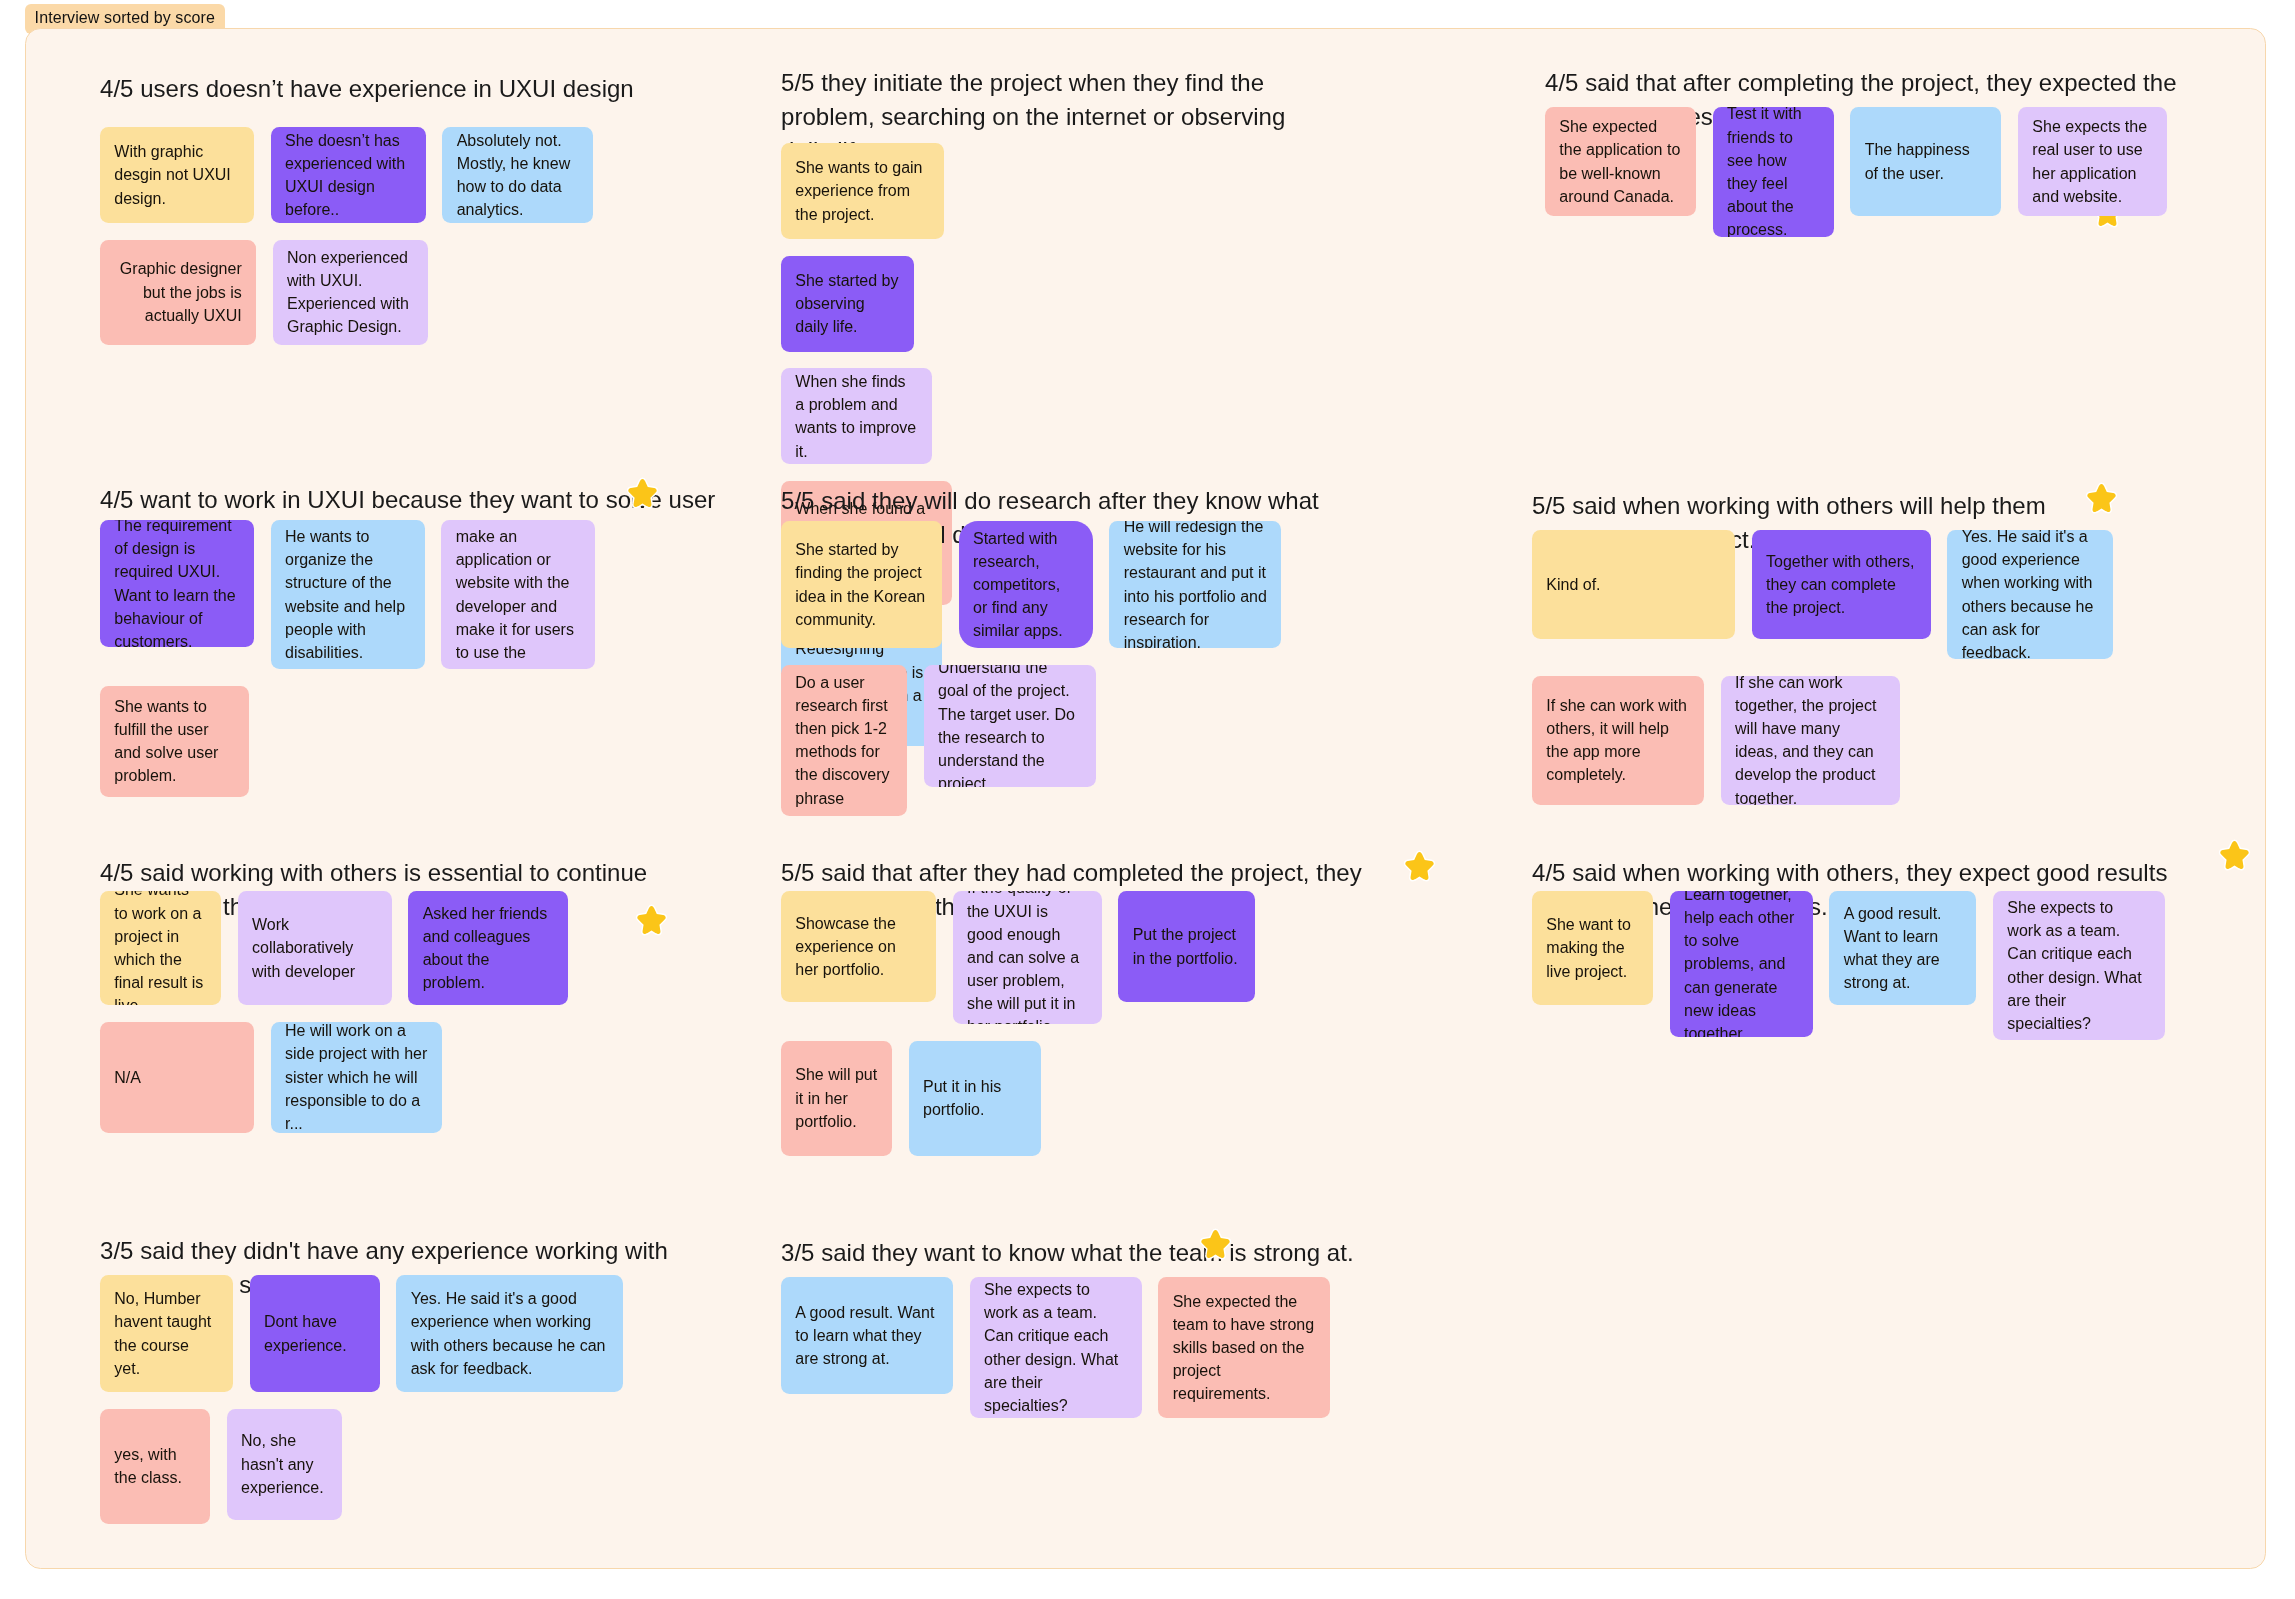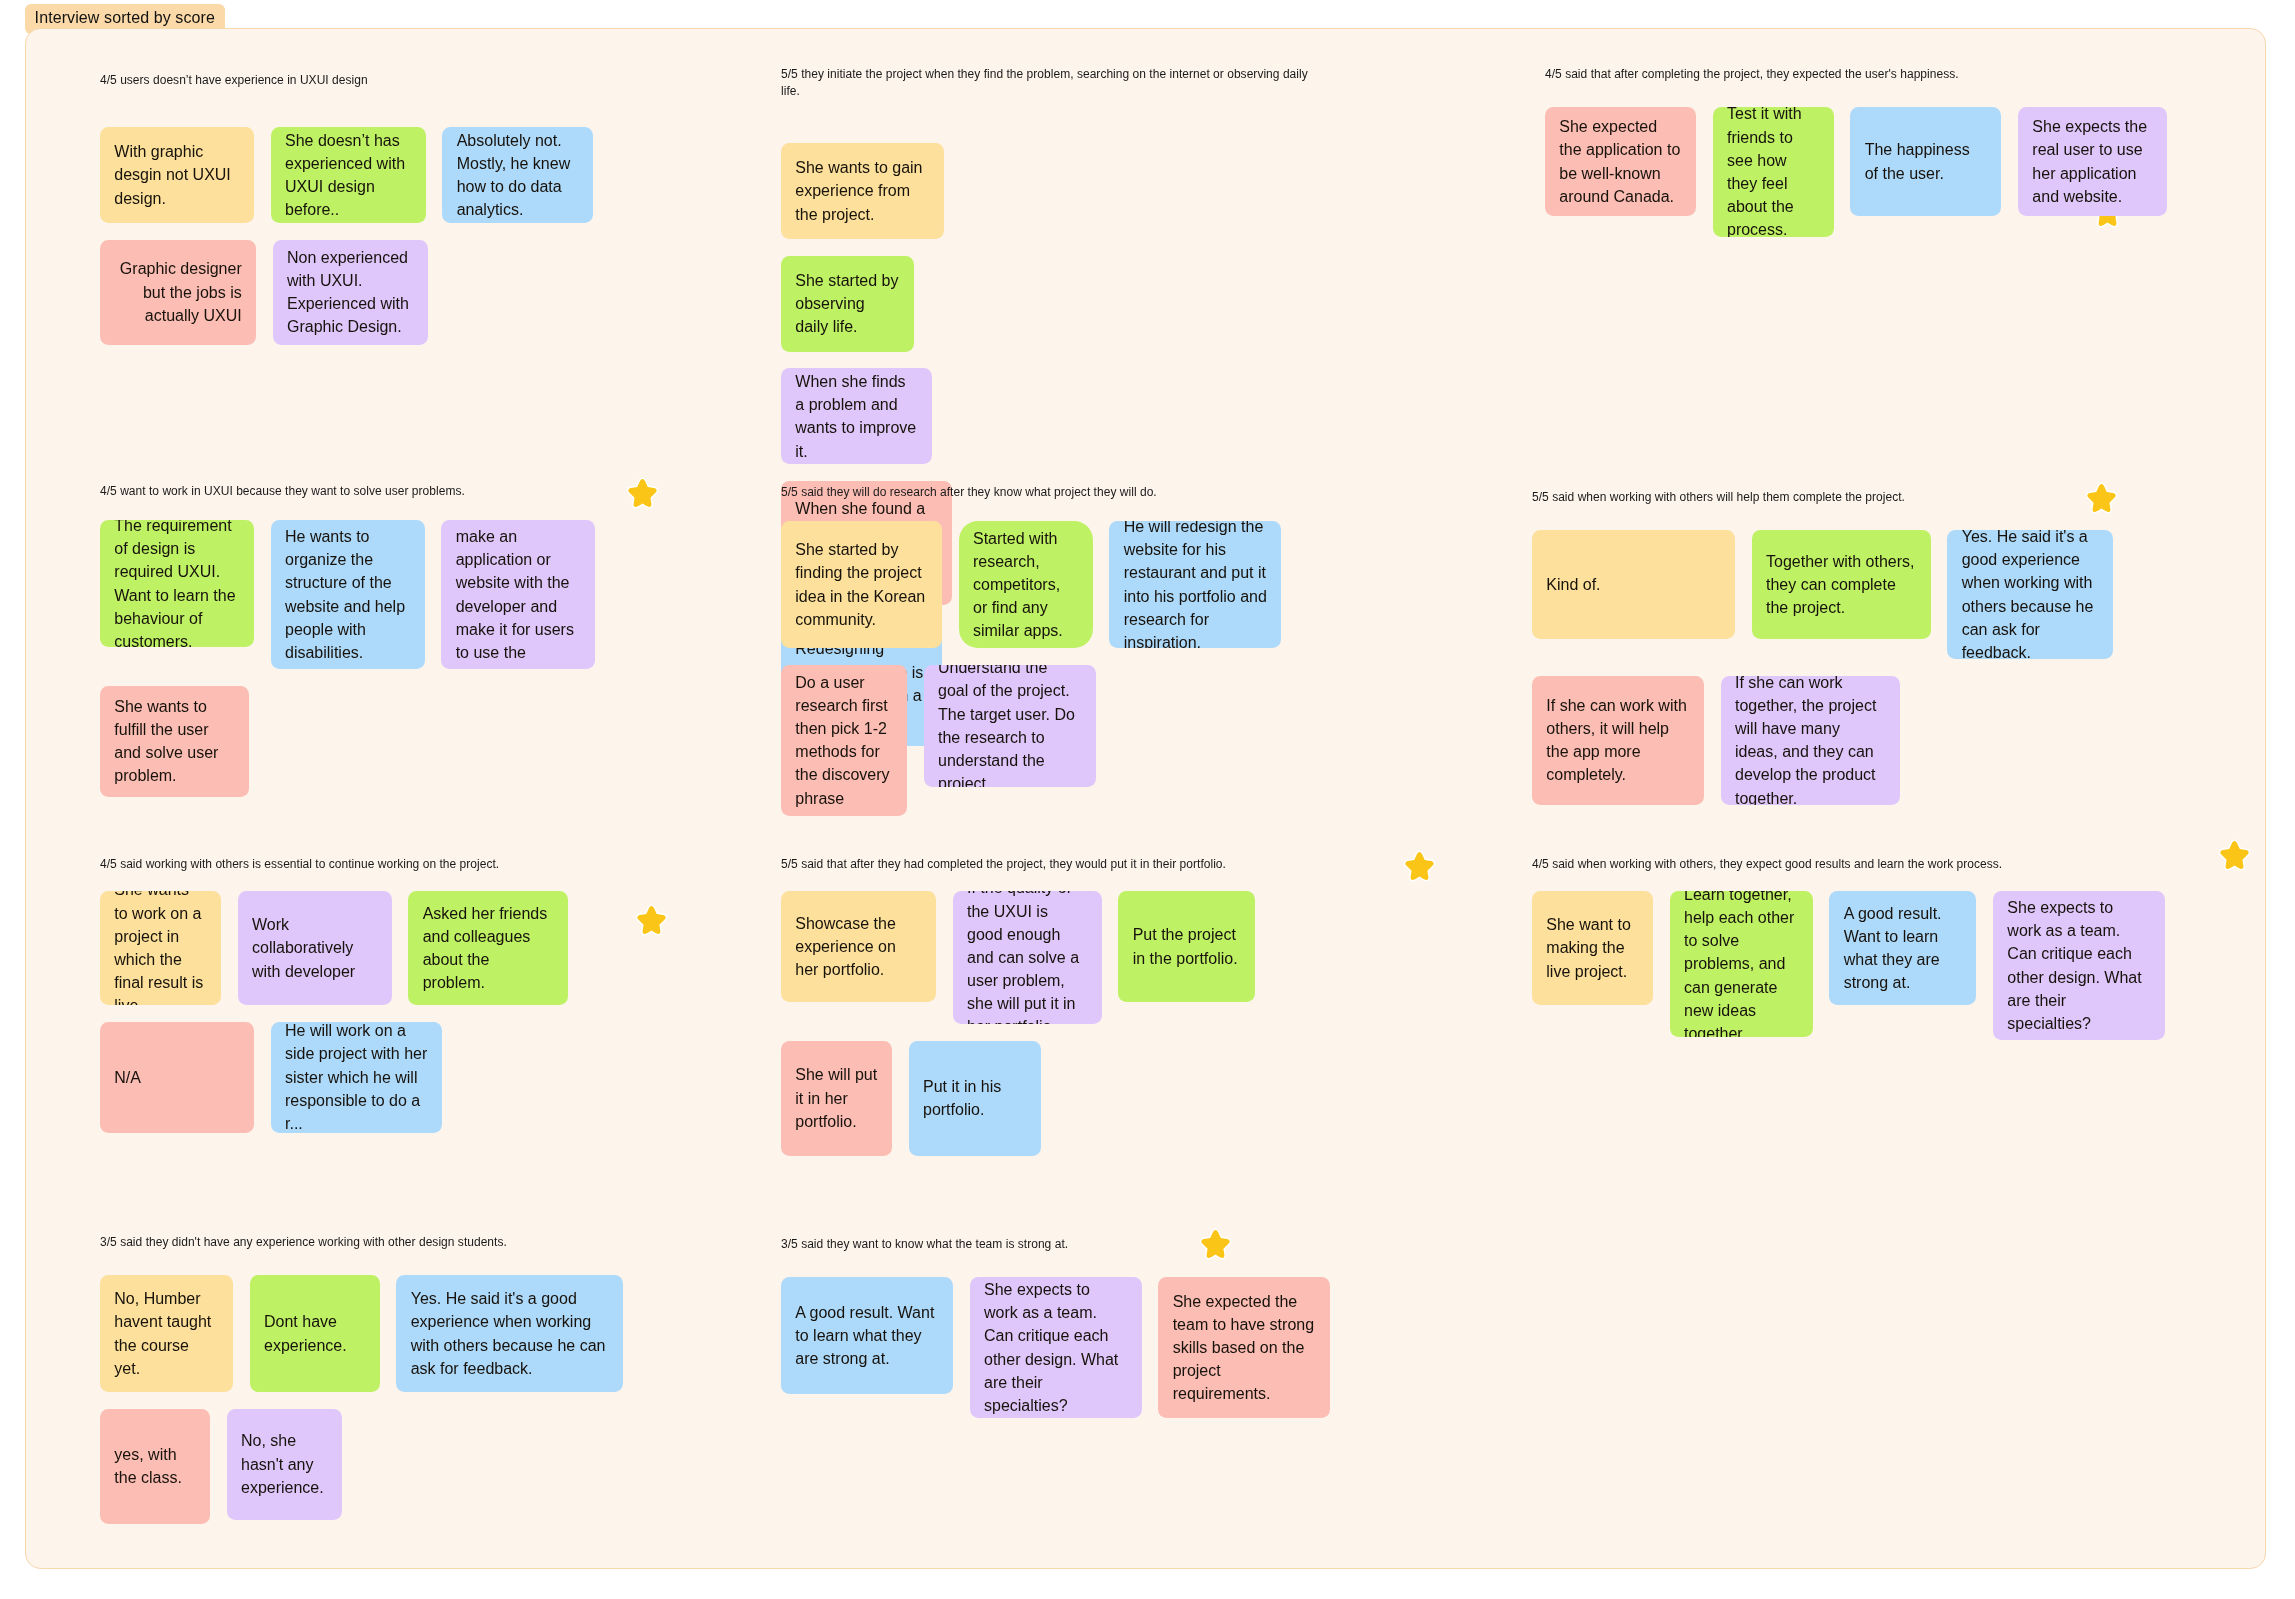--- a/index.html
+++ b/index.html
@@ -53,21 +53,21 @@
 
   
   .section {
     position: absolute;
   }
 
   .section-heading {
     position: absolute;
     left: 0;
     top: 0;
-    font-size: 12px;
+    font-size: 24px;
     line-height: 1.42;
     color: #1a1a1a;
     letter-spacing: 0.03px;
     white-space: pre-wrap;
   }
 
   .cards {
     position: absolute;
     left: 0;
     display: flex;
@@ -86,21 +86,21 @@
     line-height: 1.45;
     color: #17120b;
     overflow: hidden;
     word-wrap: break-word;
   }
 
   .card .card-text { display: block; width: 100%; }
 
   
   .c-yellow { background: #FCE09B; }
-  .c-green  { background: #bef264; }
+  .c-green  { background: #8b5cf6; }
   .c-blue   { background: #ADD9FB; }
   .c-red    { background: #FBBDB4; }
   .c-purple { background: #DFC6FB; }
 
   
   .star {
     position: absolute;
     width: 33px;
     height: 33px;
     pointer-events: none;

